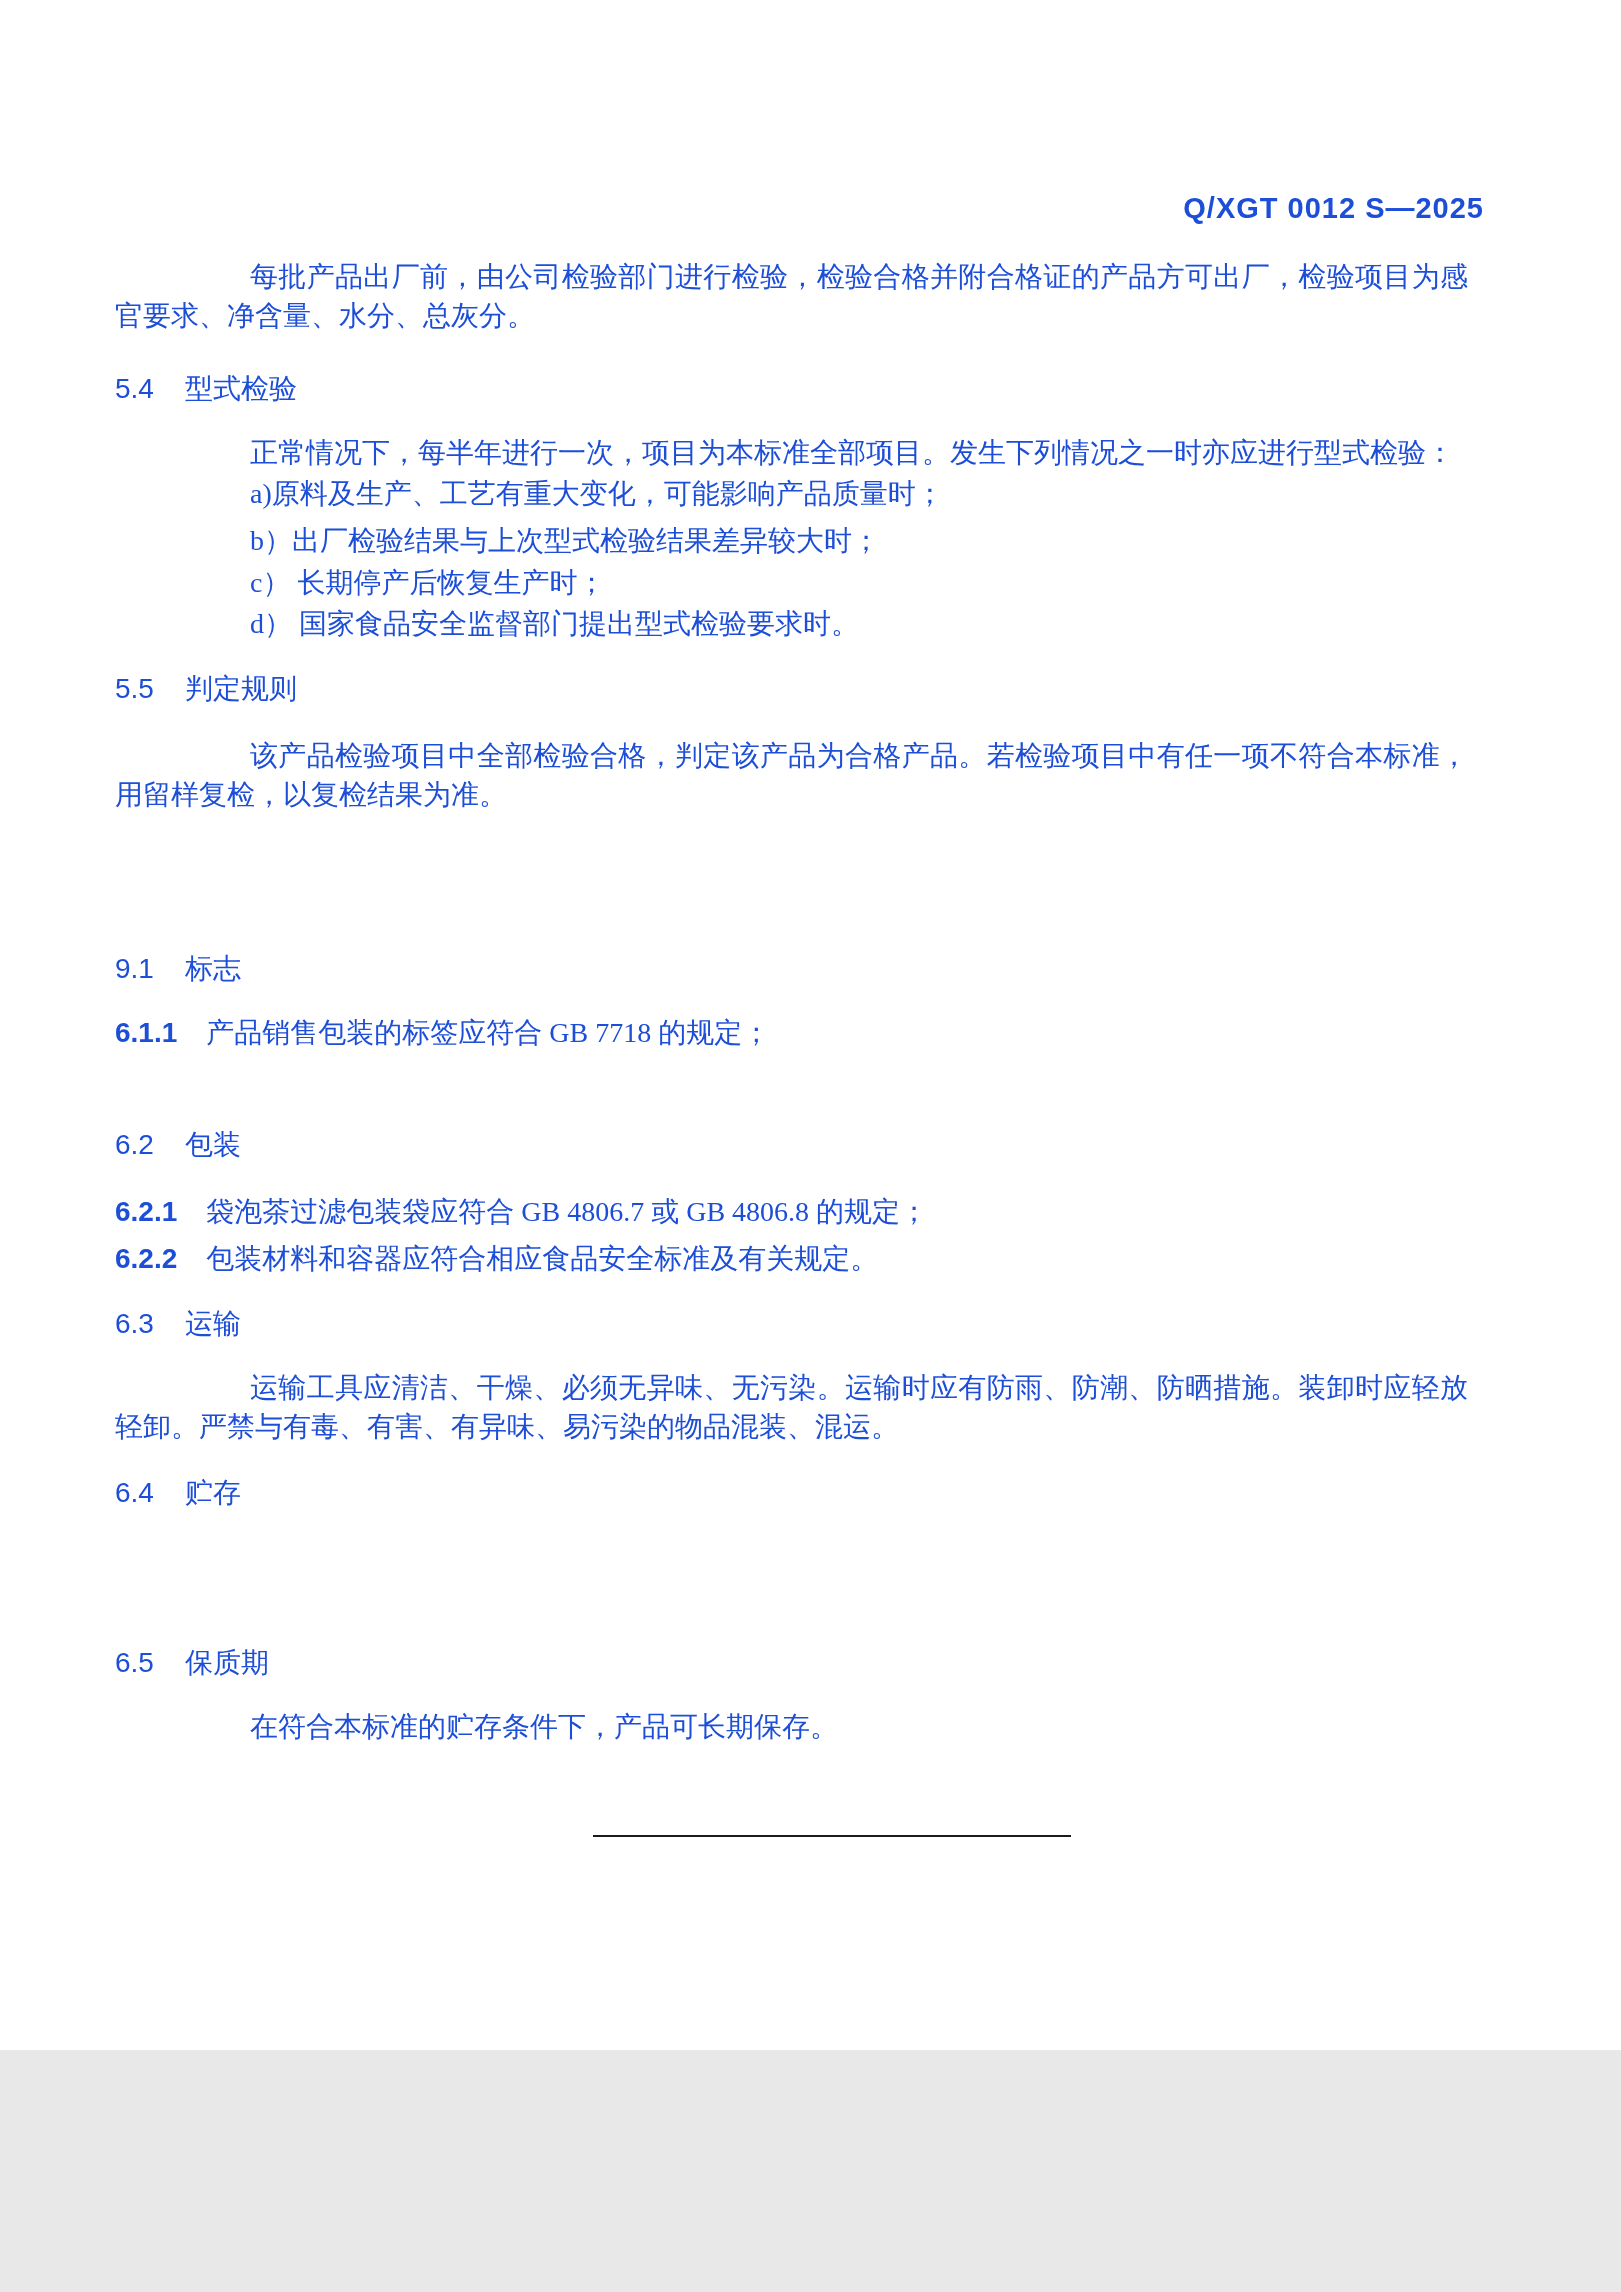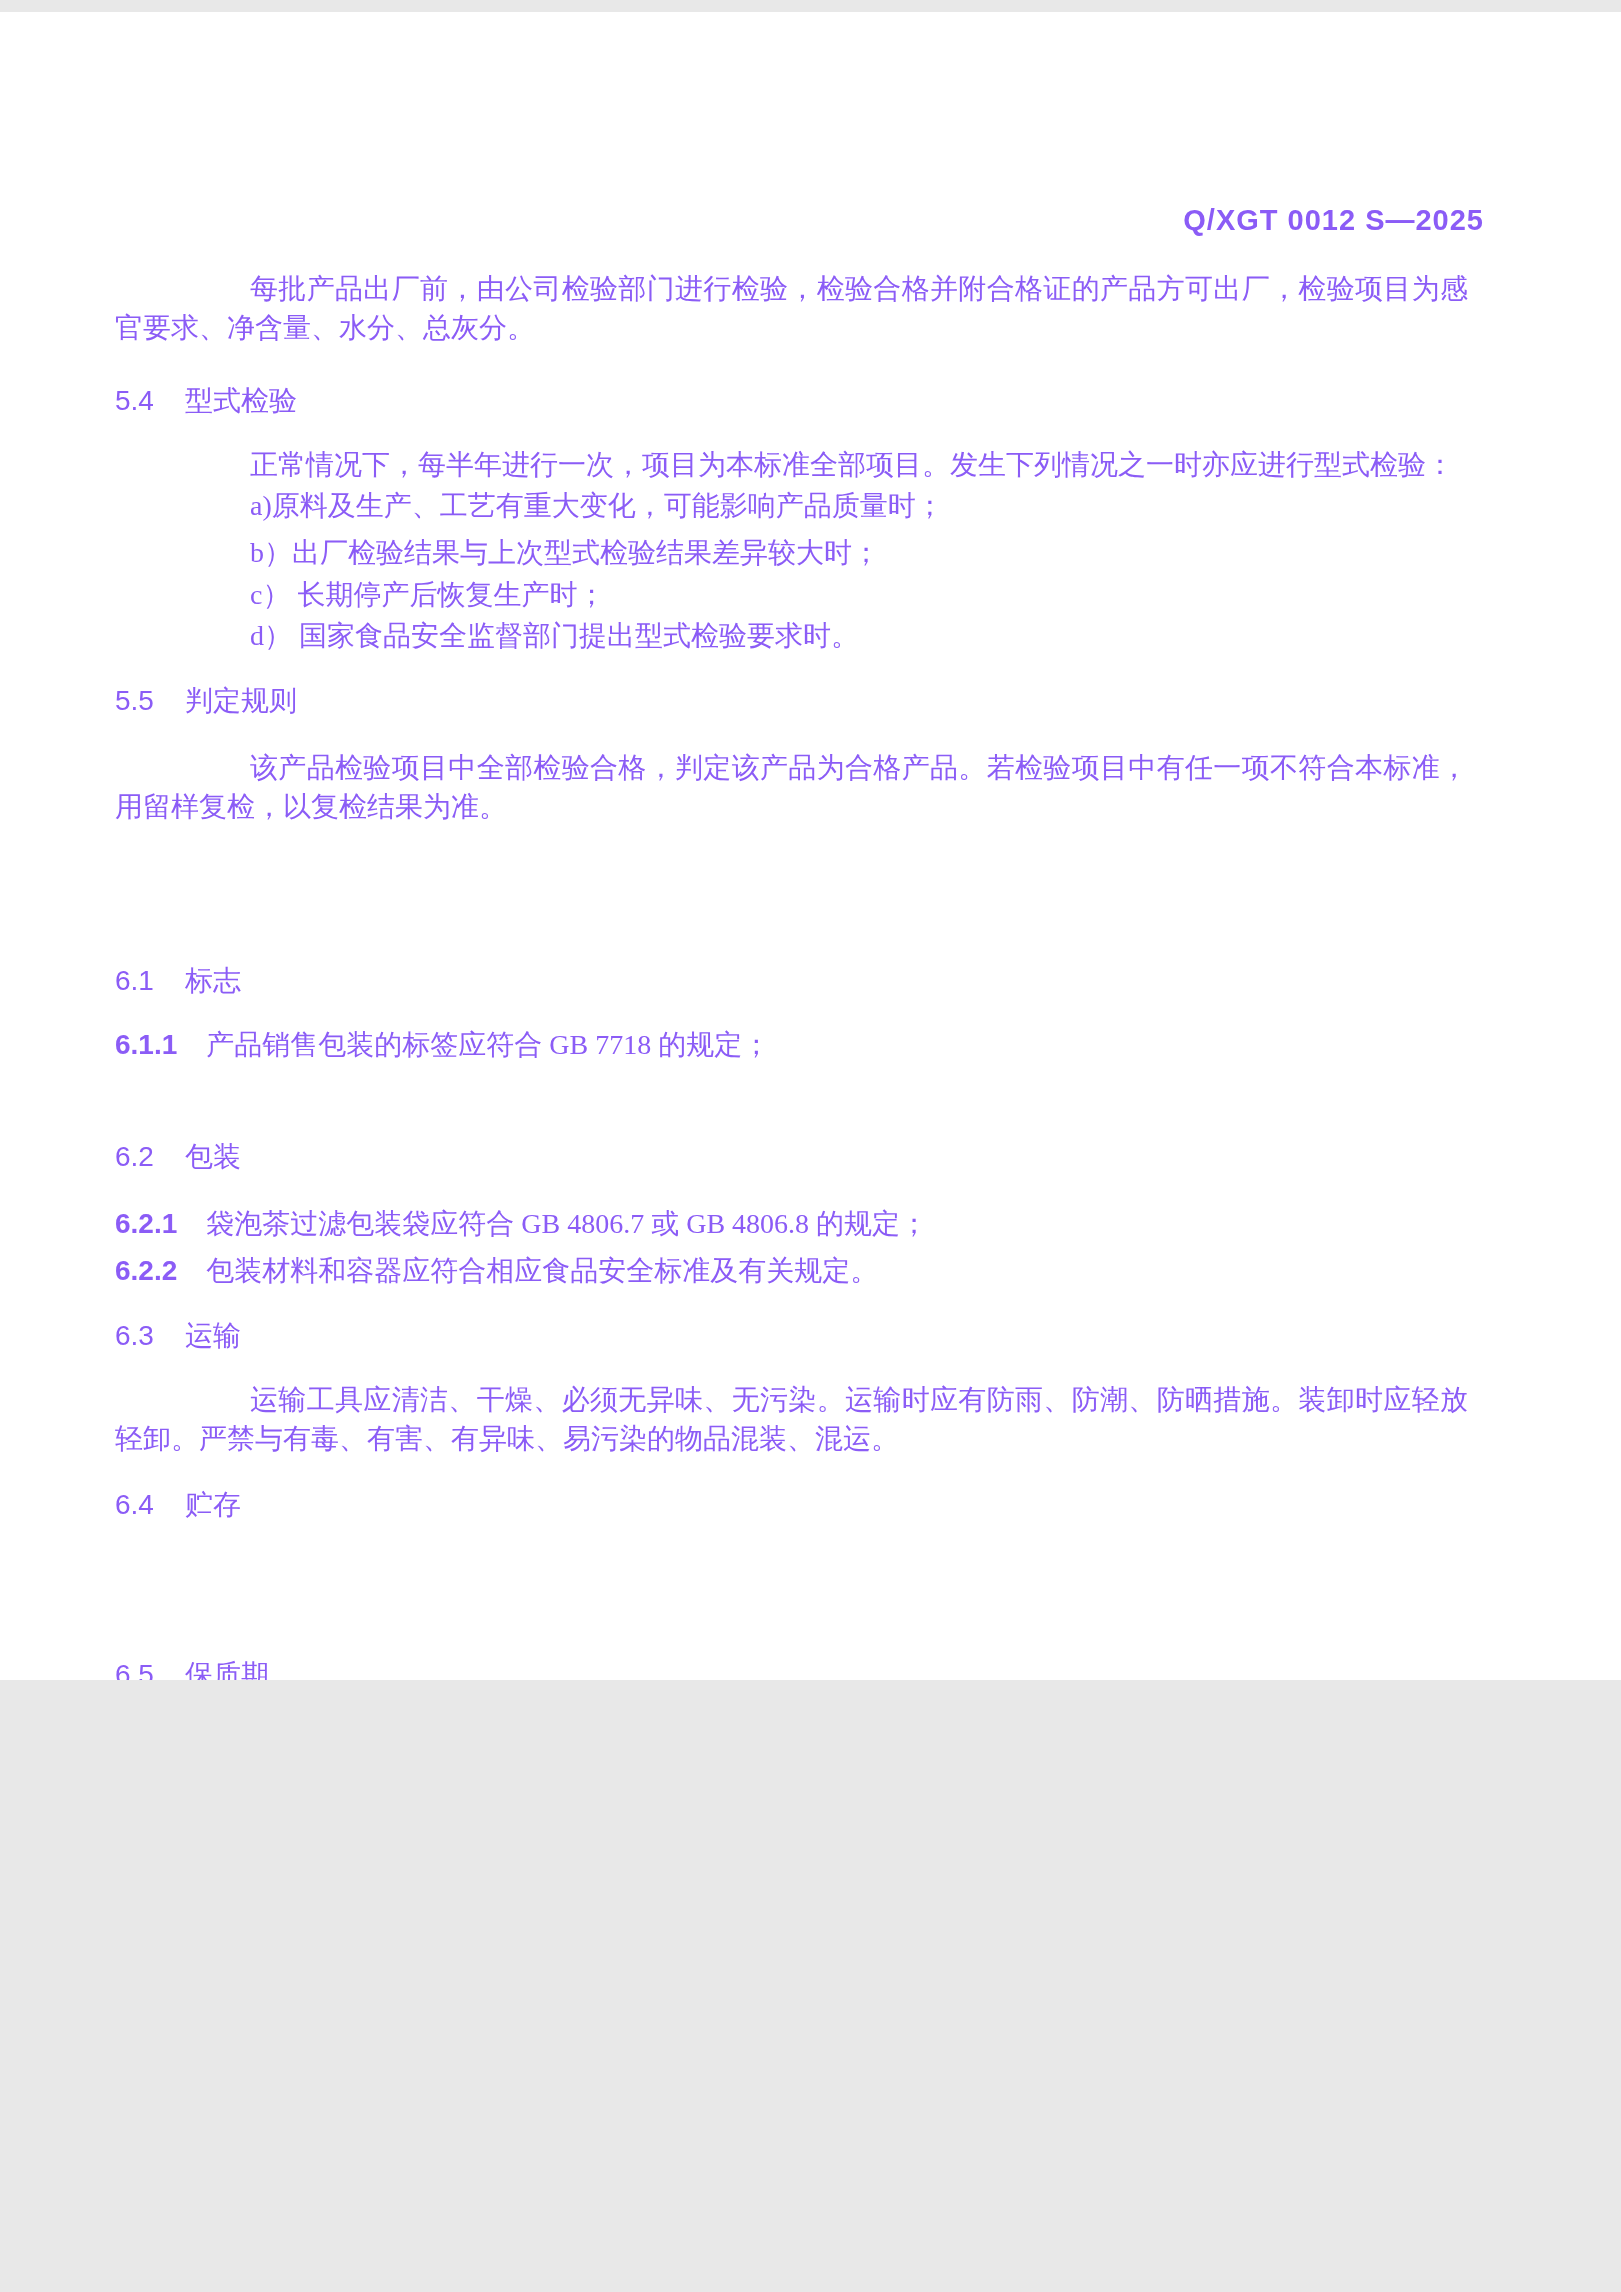--- a/index.html
+++ b/index.html
@@ -1,22 +1,22 @@
 <!DOCTYPE html>
 <html><head>
 <meta charset="utf-8">
 <style>
   html,body{margin:0;padding:0;background:#e8e8e8;}
   .page{
     position:relative;
-    width:1621px;height:1668px;
+    width:1621px;height:2050px;
     background:#ffffff;
-    margin:12px auto;
+    margin:0 auto;
     overflow:hidden;
-    color:#8b5cf6;
+    color:#1d4ed8;
     font-family:"Liberation Serif","DejaVu Serif",serif;
     font-size:28px;
     line-height:39px;
   }
   .abs{position:absolute;left:115px;width:1353px;}
   .doc-code{
     position:absolute;top:192px;left:0;width:1484px;
     text-align:right;
     font-family:"Liberation Sans","DejaVu Sans",sans-serif;
     font-weight:bold;font-size:29px;line-height:33px;
@@ -64,21 +64,21 @@
   <div class="abs list-item" style="top:563px;">c） 长期停产后恢复生产时；</div>
 
   <div class="abs heading" style="top:672px;">
     <span class="hnum">5.5</span><span>判定规则</span>
   </div>
 
   <div class="abs para" style="top:736px;">该产品检验项目中全部检验合格，判定该产品为合格产品。若检验项目中有任一项不符合本标准，用留样复检，以复检结果为准。</div>
 
 
   <div class="abs heading" style="top:952px;">
-    <span class="hnum">6.1</span><span>标志</span>
+    <span class="hnum">9.1</span><span>标志</span>
   </div>
 
   <div class="abs clause" style="top:1013px;">
     <span class="cnum">6.1.1</span><span>产品销售包装的标签应符合 GB 7718 的规定；</span>
   </div>
 
   <div class="abs heading" style="top:1128px;">
     <span class="hnum">6.2</span><span>包装</span>
   </div>
 

